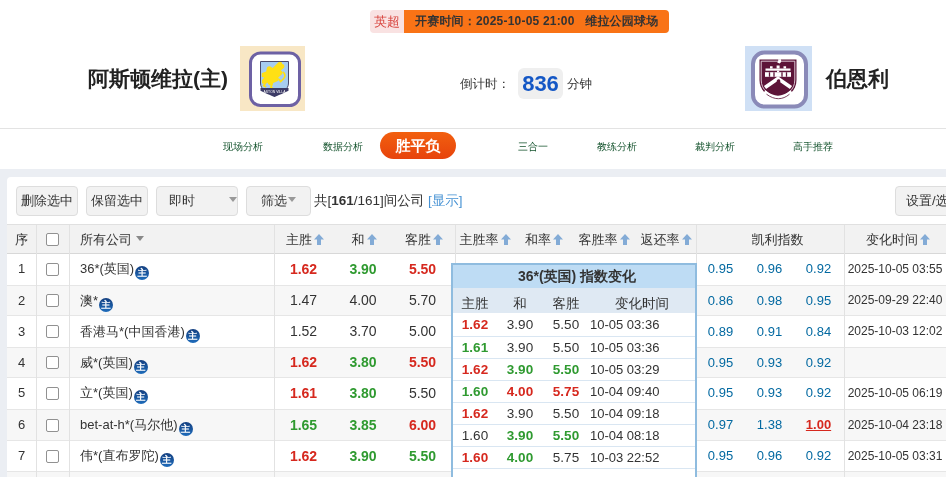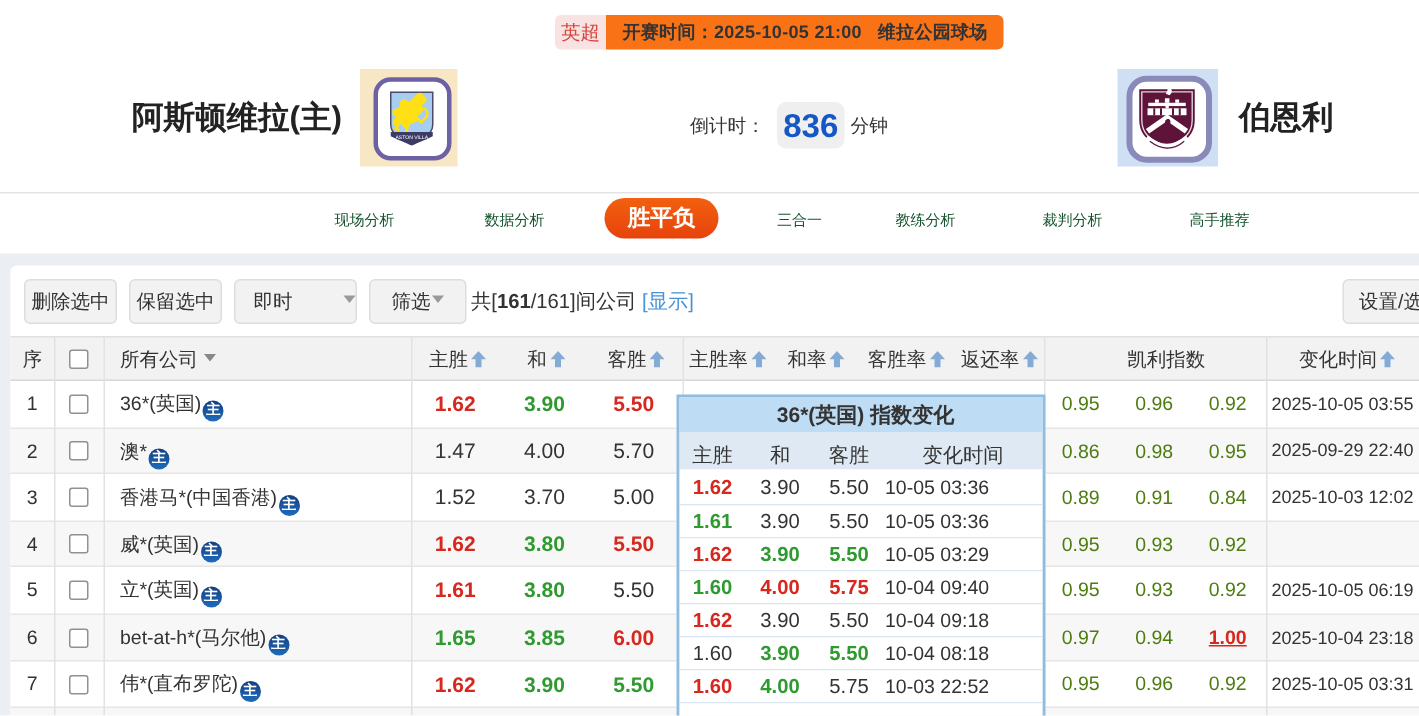--- a/index.html
+++ b/index.html
@@ -17,21 +17,21 @@
   font-size:21px; font-weight:bold; color:#222; }
 .crestbox { position:absolute; top:46px; width:65px; height:65px; }
 
 .cd-label { position:absolute; font-size:12.5px; color:#333; top:77px; height:14px; line-height:14px; }
 .cd-box { position:absolute; left:518px; top:68px; width:45px; height:31px;
   background:#efefef; border-radius:6px; text-align:center; line-height:31px;
   font-size:22px; font-weight:bold; color:#1457c5; }
 
 .hline { position:absolute; left:0; width:946px; height:1px; background:#e3e3e3; }
 .tab { position:absolute; top:140px; font-size:10px; color:#14532d; transform:translateX(-50%); white-space:nowrap; }
-.pill { position:absolute; left:403px; top:132px; width:76px; height:27px;
+.pill { position:absolute; left:380px; top:132px; width:76px; height:27px;
   border-radius:14px; background:linear-gradient(#f2600f,#e7430c); color:#fff;
   font-weight:bold; font-size:15px; text-align:center; line-height:27px; }
 
 .pagebg { position:absolute; left:0; top:169px; width:946px; height:308px; background:#ebeef3; }
 .card { position:absolute; left:7px; top:177px; width:939px; height:300px;
   background:#fff; border-radius:4px 0 0 0; }
 
 .tbtn { position:absolute; top:186px; height:30px; background:#f2f2f2;
   border:1px solid #ddd; border-radius:4px; font-size:13px; color:#333;
   text-align:center; line-height:28px; }
@@ -48,21 +48,21 @@
 .row { position:absolute; left:7px; width:939px; border-bottom:1px solid #e6e6e6; }
 .vline { position:absolute; width:1px; background:#e2e2e2; top:225px; height:252px; }
 .num { position:absolute; left:0; width:29px; text-align:center; font-size:13px; color:#333; }
 .cbx { position:absolute; left:39px; width:13px; height:13px; border:1px solid #919191;
   border-radius:2px; background:#fff; }
 .comp { position:absolute; left:73px; font-size:13px; color:#333; white-space:nowrap; }
 .zhu { display:inline-block; width:14px; height:14px; border-radius:50%;
   background:linear-gradient(#143f80,#1e6cbb); color:#fff; font-size:9.5px; line-height:14px; text-align:center;
   font-weight:bold; vertical-align:-3px; margin-left:1px; }
 .od { position:absolute; width:60px; text-align:center; font-size:14px; color:#333; }
-.kl { position:absolute; width:48px; text-align:center; font-size:13px; color:#4d7c0f; }
+.kl { position:absolute; width:48px; text-align:center; font-size:13px; color:#0369a1; }
 .dt { position:absolute; left:837px; width:102px; text-align:center; font-size:12px; color:#333; }
 
 .popup { position:absolute; left:451px; top:263px; width:246px; height:222px;
   border:2px solid #8fbcdf; background:#fff; z-index:50; overflow:hidden; }
 .ptitle { height:23px; background:#bedcf4; font-size:14px; font-weight:bold;
   color:#333; text-align:center; line-height:23px; padding-left:6px; }
 .phead { position:relative; height:25px; background:#dfe9f3; font-size:14px; color:#333; }
 .prow { position:relative; height:22px; border-bottom:1px solid #d9e6f2; background:#fff; }
 .pc { position:absolute; text-align:center; font-size:13.5px; color:#333; top:0; }
 .pc1 { left:0; width:44px; }
@@ -233,21 +233,21 @@
   <div class="dt" style="line-height:30.5px;">2025-10-05 06:19</div>
 </div>
 <div class="row" style="top:409.5px; height:31px; background:#f7f7f7;">
   <div class="num" style="line-height:30px;">6</div>
     <div class="cbx" style="top:9px;"></div>
   <div class="comp" style="line-height:30px;">bet-at-h*(马尔他)<span class="zhu">主</span></div>
   <div class="od gn" style="left:266.5px; line-height:30px;">1.65</div>
   <div class="od gn" style="left:326px; line-height:30px;">3.85</div>
   <div class="od rd" style="left:385.5px; line-height:30px;">6.00</div>
   <div class="kl" style="left:689.5px; line-height:30px;">0.97</div>
-  <div class="kl" style="left:738.5px; line-height:30px;">0.94</div>
+  <div class="kl" style="left:738.5px; line-height:30px;">1.38</div>
   <div class="kl rd" style="left:787.5px; line-height:30px;text-decoration:underline;">1.00</div>
   <div class="dt" style="line-height:30px;">2025-10-04 23:18</div>
 </div>
 <div class="row" style="top:440.5px; height:31px;">
   <div class="num" style="line-height:30px;">7</div>
     <div class="cbx" style="top:9px;"></div>
   <div class="comp" style="line-height:30px;">伟*(直布罗陀)<span class="zhu">主</span></div>
   <div class="od rd" style="left:266.5px; line-height:30px;">1.62</div>
   <div class="od gn" style="left:326px; line-height:30px;">3.90</div>
   <div class="od gn" style="left:385.5px; line-height:30px;">5.50</div>

